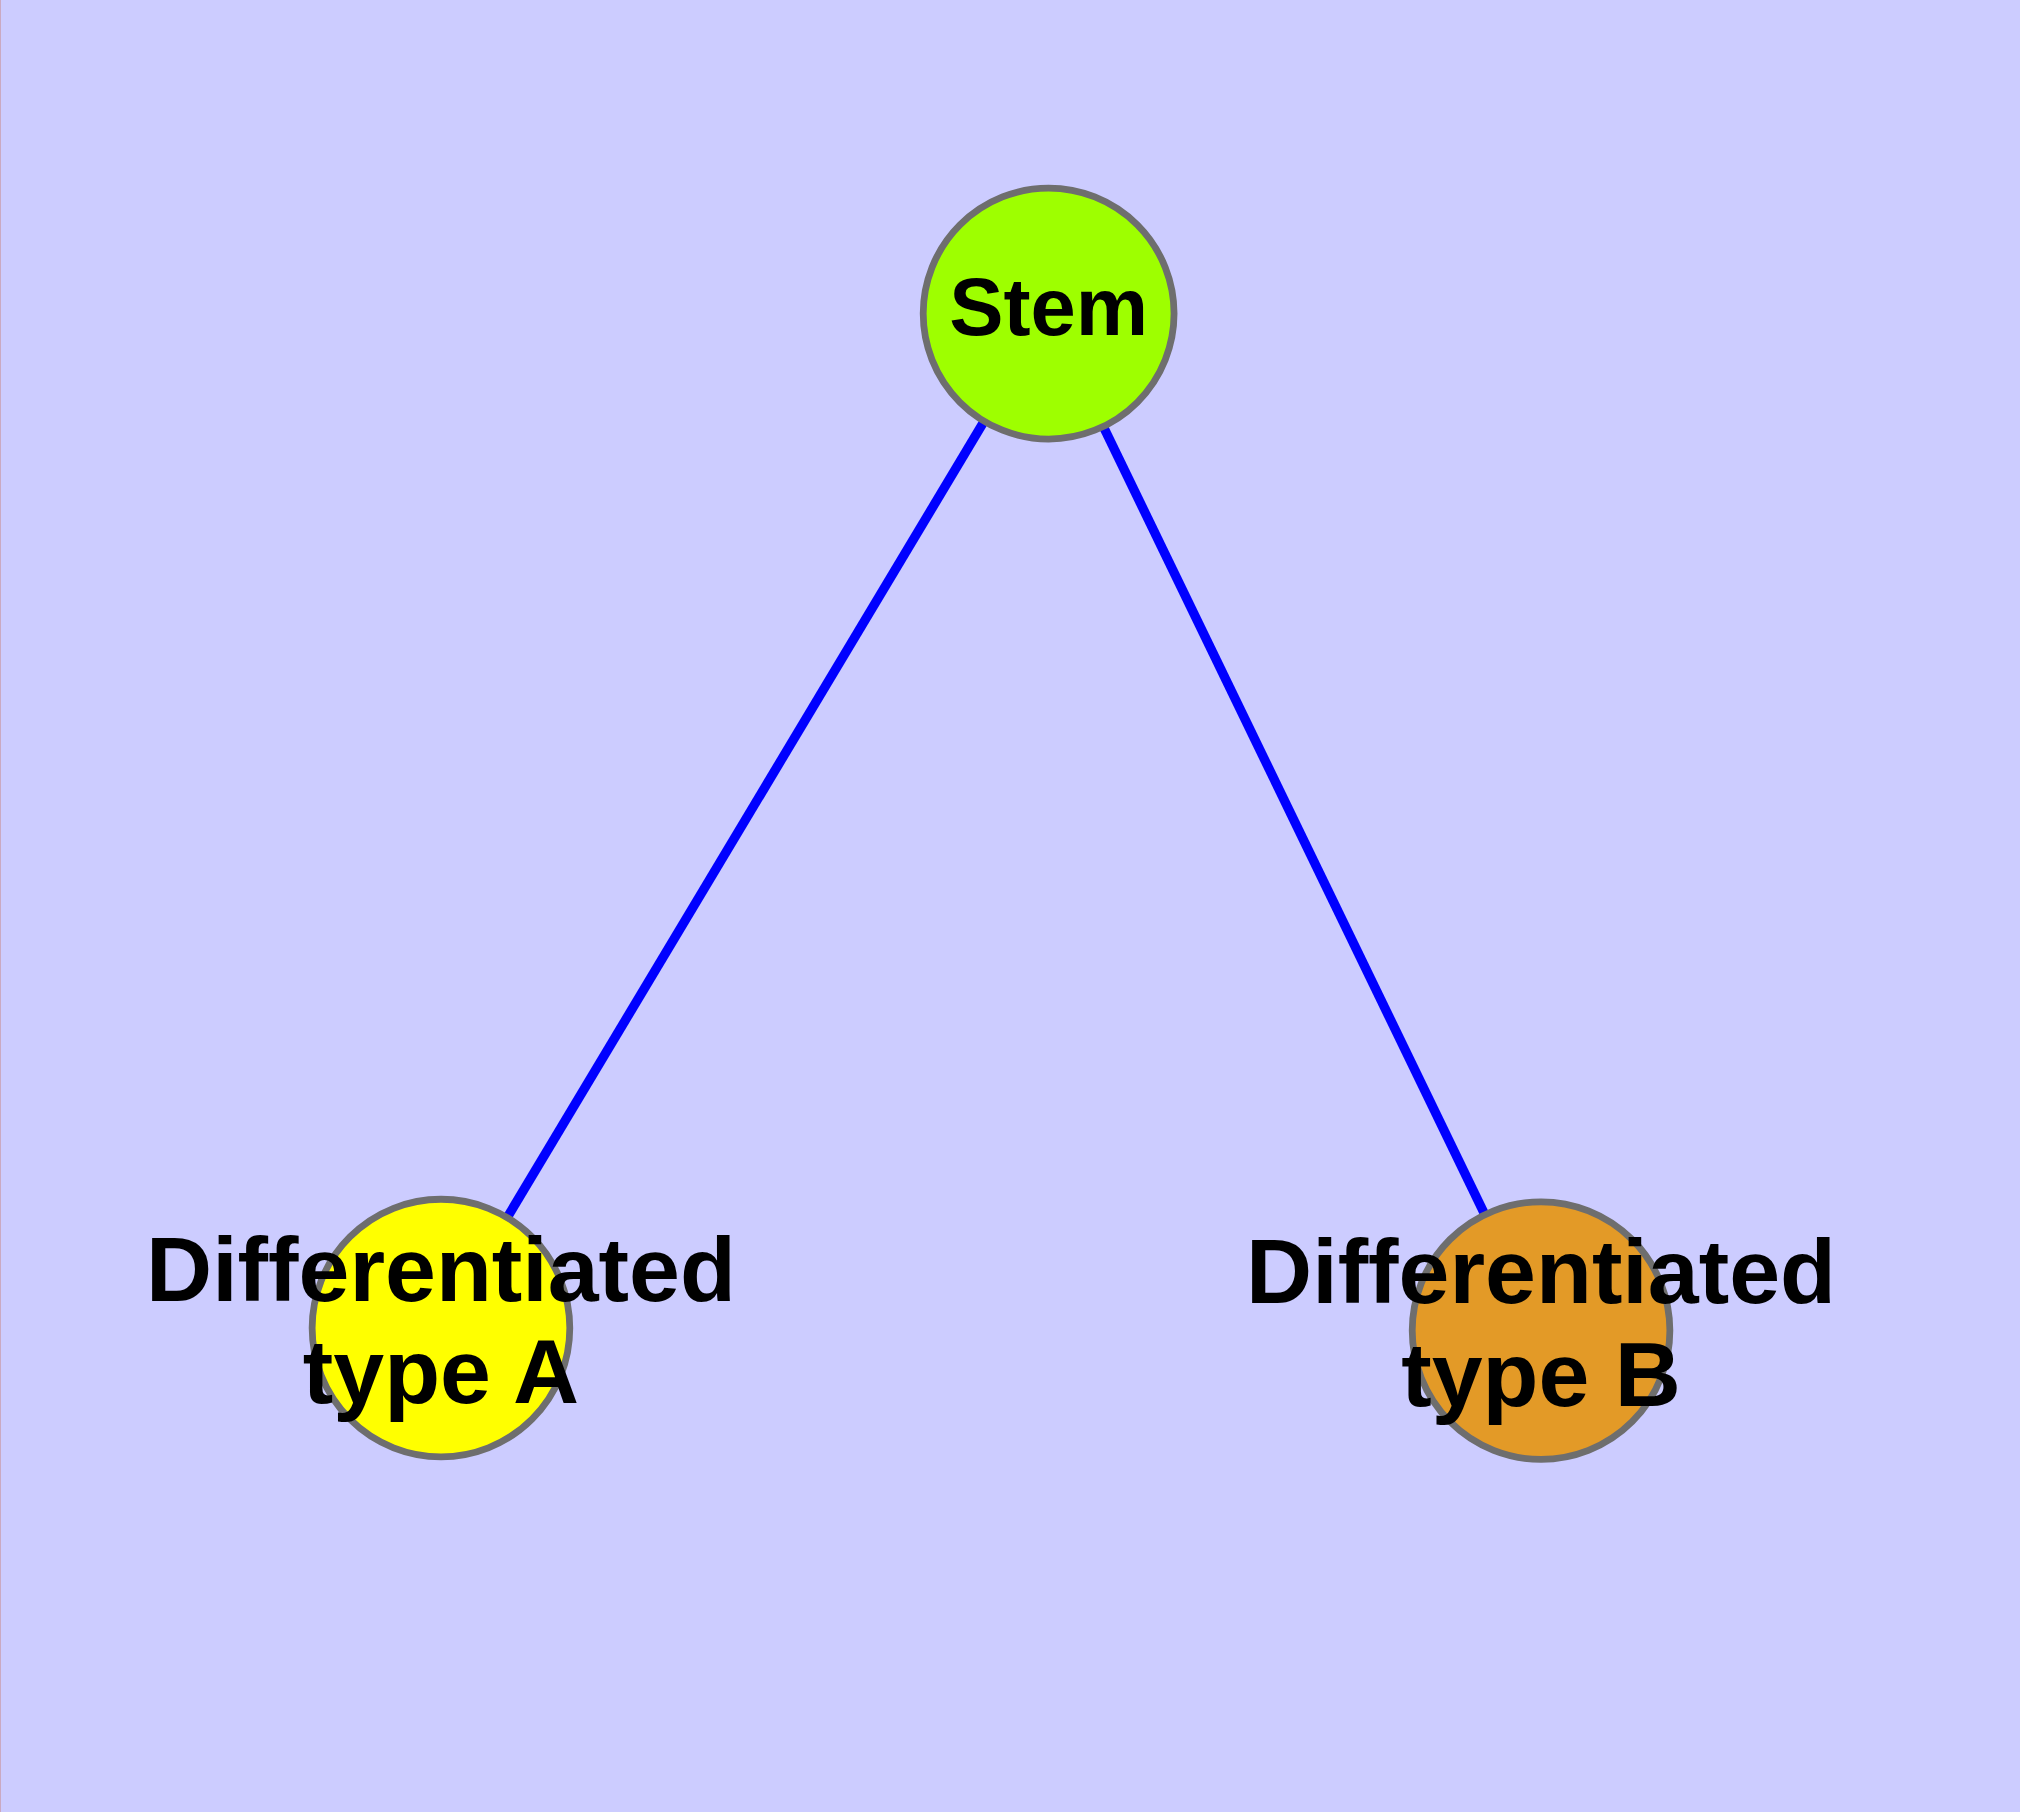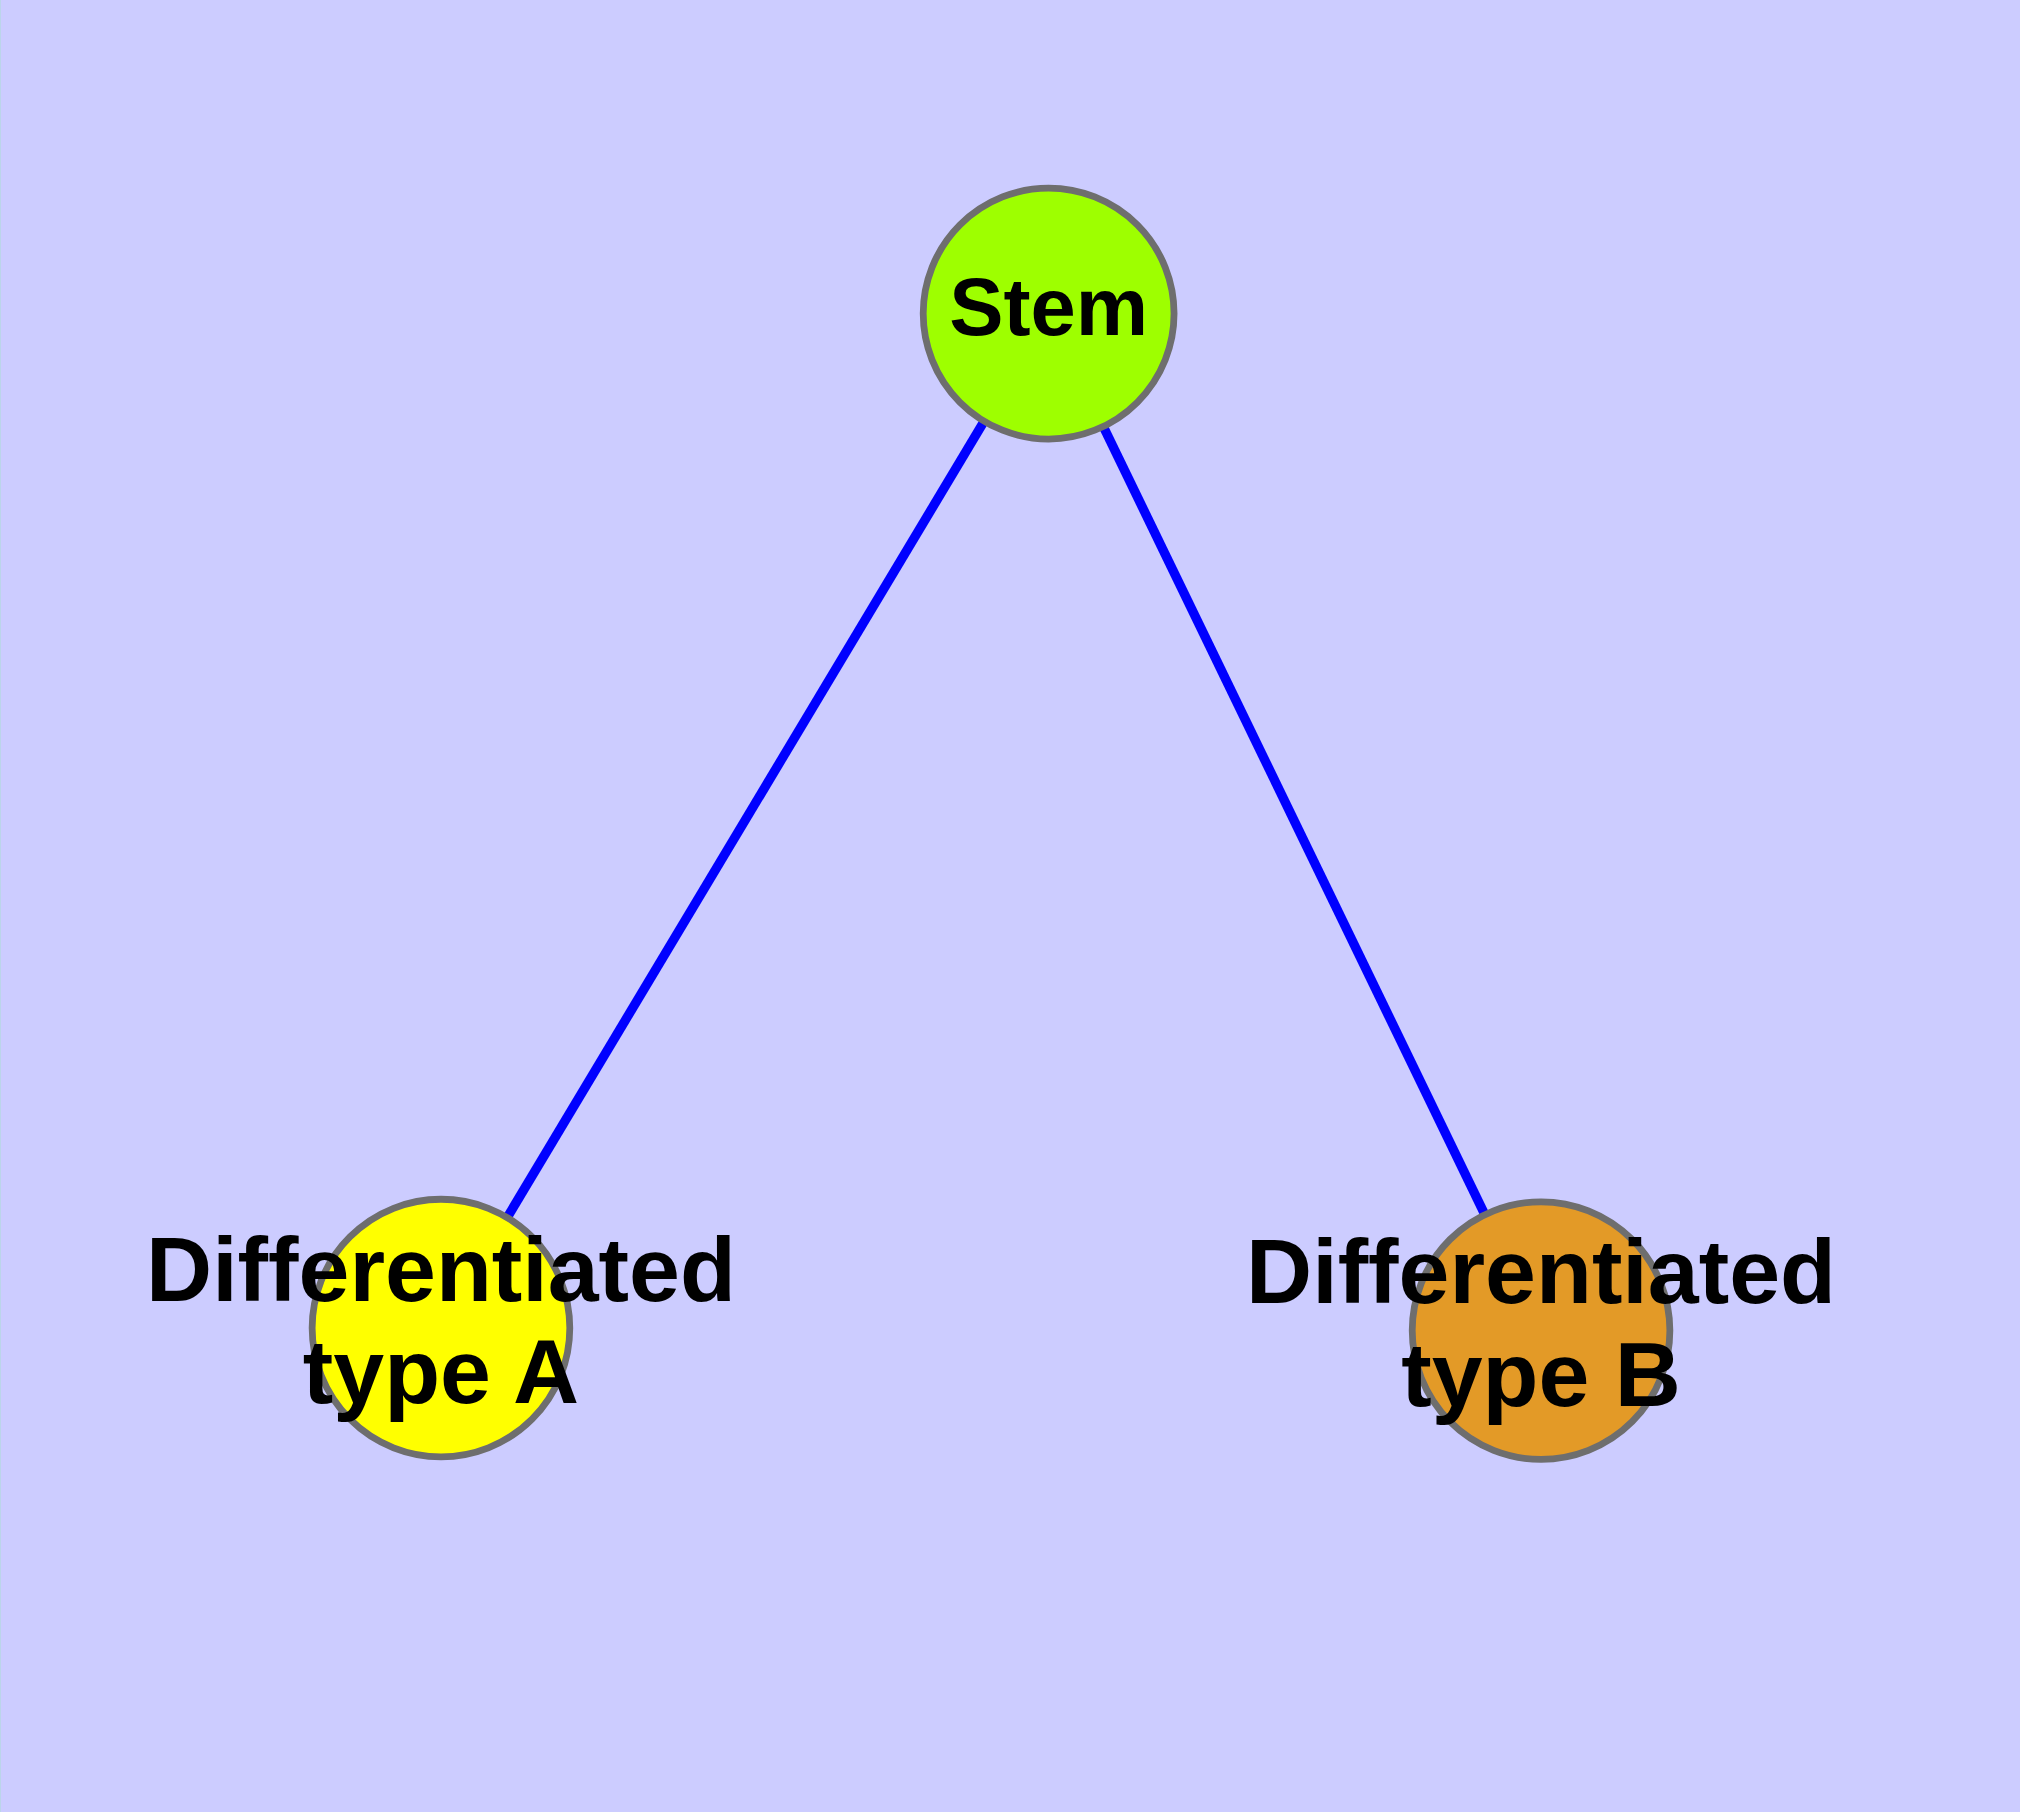--- a/index.html
+++ b/index.html
@@ -4,21 +4,21 @@
 <style>
   html, body {
     margin: 0;
     padding: 0;
     background: #ccccff;
   }
   #canvas {
     position: relative;
     width: 1831px;
     height: 1812px;
-    background: #86efac;
+    background: #c2410c;
     overflow: hidden;
     font-family: "Liberation Sans", sans-serif;
   }
   #graph-svg {
     position: absolute;
     top: 0;
     left: 0;
     width: 2021px;
     height: 1812px;
     display: block;

